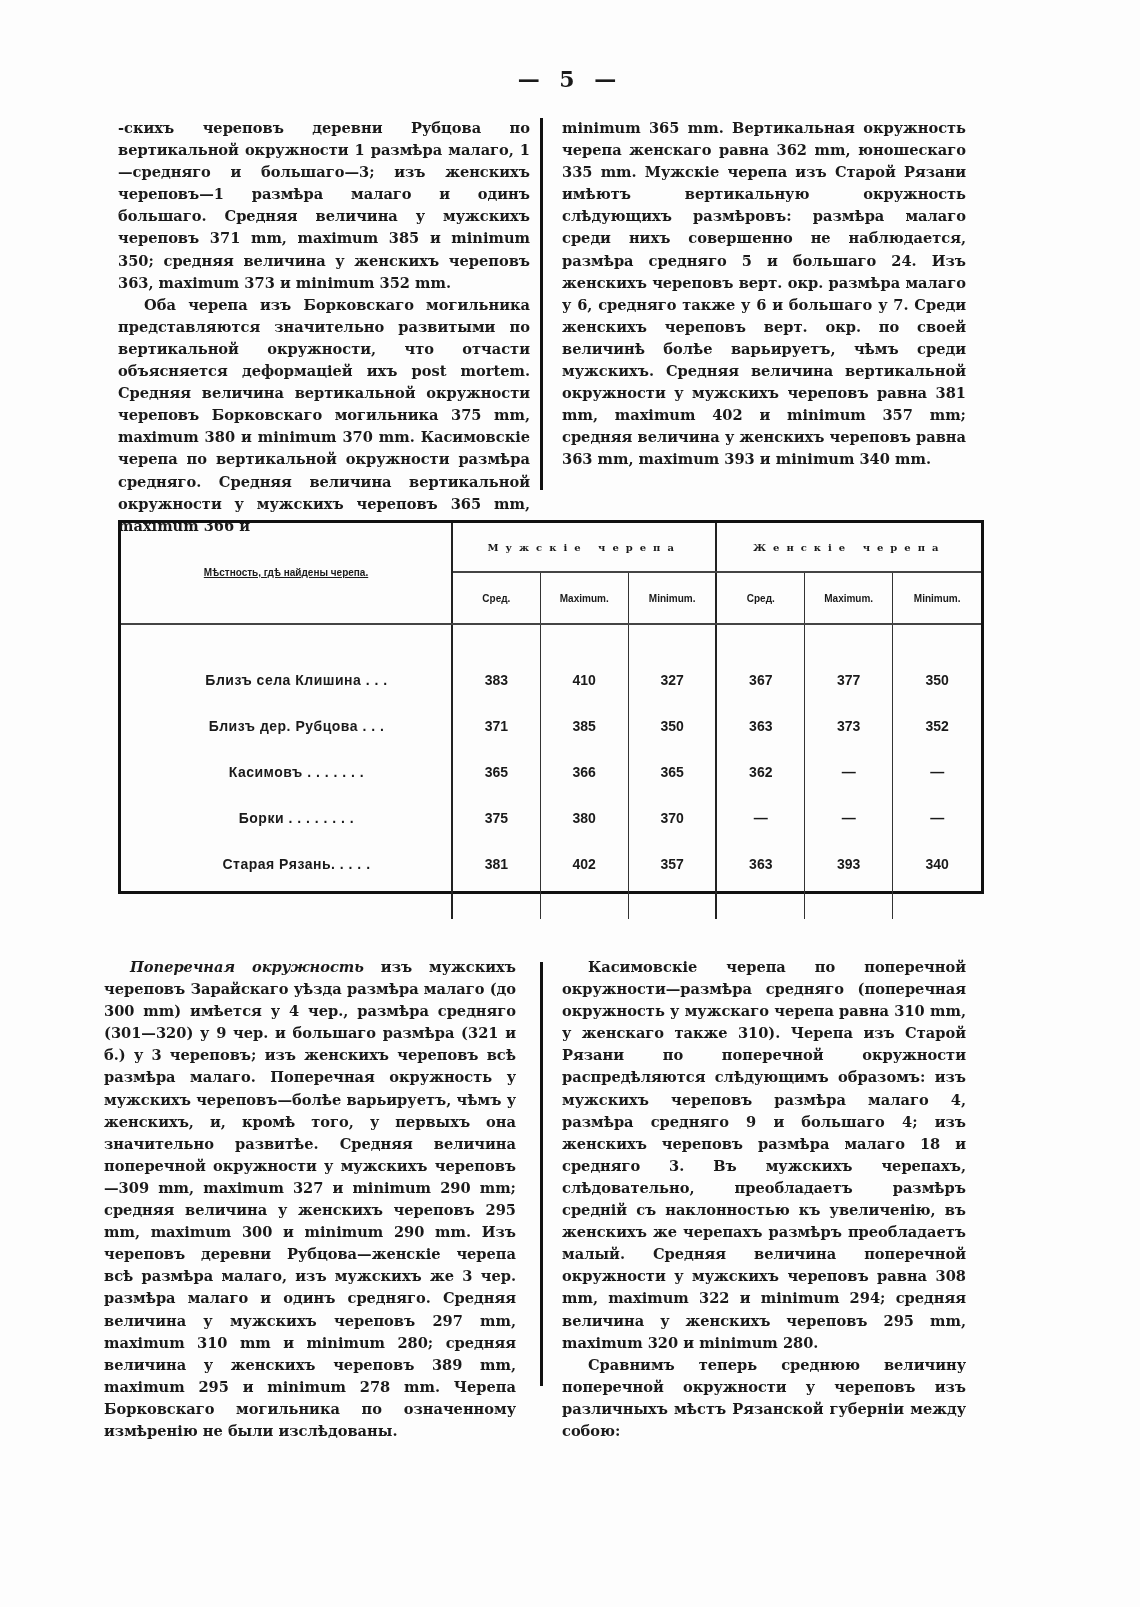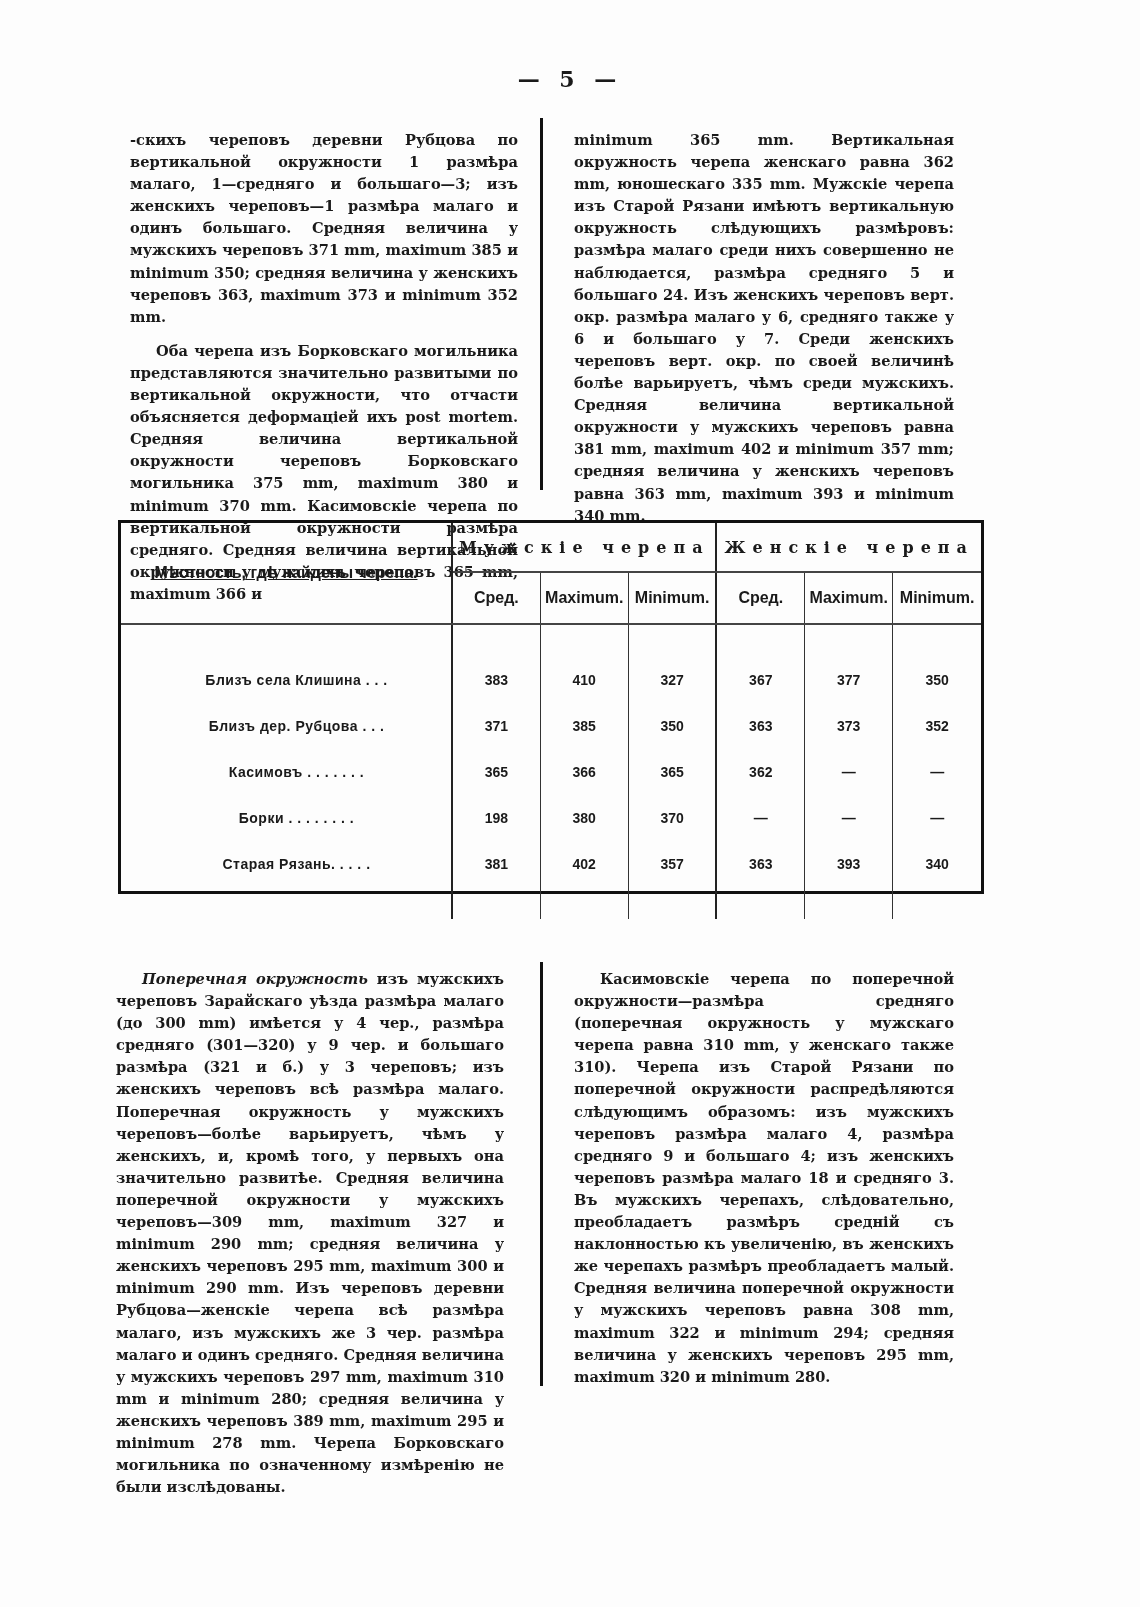--- a/index.html
+++ b/index.html
@@ -9,40 +9,40 @@
     overflow: hidden;
   }
   .page-number {
     position: absolute; top: 66px; left: 0; width: 1140px; text-align: center;
     font-size: 22px; font-weight: bold; letter-spacing: 6px;
   }
   .col {
     position: absolute; font-size: 14.6px; line-height: 22.1px;
     text-align: justify; font-weight: bold;
   }
-  .col p { margin: 12px; text-indent: 0; }
+  .col p { margin: 0; text-indent: 0; }
   .col p.indent { text-indent: 26px; }
   .col-left-top { left: 118px; top: 117px; width: 412px; }
   .col-right-top { left: 562px; top: 117px; width: 404px; }
   .col-left-bot { left: 104px; top: 956px; width: 412px; }
   .col-right-bot { left: 562px; top: 956px; width: 404px; }
   .divider { position: absolute; width: 3px; background: #111; }
   .em-italic { font-style: italic; }
 
   .table-wrap {
     position: absolute; left: 118px; top: 520px; width: 866px; height: 374px;
     border-left: 3px solid #111; border-right: 3px solid #111; border-bottom: 3px solid #111;
     border-top: 3px solid #111; box-sizing: border-box;
   }
   table.data {
     width: 100%; border-collapse: collapse; font-size: 14px; table-layout: fixed;
     font-family: "Liberation Sans Narrow", "Liberation Sans", sans-serif;
   }
   table.data th, table.data td { text-align: center; font-weight: bold; }
-  table.data th { font-size: 16px; }
+  table.data th { font-size: 10px; }
   .hdr-loc { width: 282px; border-right: 2px solid #222; border-bottom: 2px solid #444; height: 96px; padding: 0 24px; text-align: center; vertical-align: middle; line-height: 40px; text-decoration: underline;}
   .hdr-group { height: 46px; border-bottom: 2px solid #444; letter-spacing: 7px; font-family: "DejaVu Serif", serif; font-size: 14px;}
   .grp-m { border-right: 2px solid #222; }
   .sub { height: 48px; border-bottom: 2px solid #444; border-right: 1px solid #333; font-family: "Liberation Sans", sans-serif; }
   .sub.last-m { border-right: 2px solid #222; }
   .sub.last { border-right: none; }
   td.loc { text-align: left; padding-left: 22px; border-right: 2px solid #222; font-family: "Liberation Sans", sans-serif; font-weight: normal; letter-spacing: 0.5px; margin-left: 25px; }
   td.num { border-right: 1px solid #333; height: 44px; font-family: Liberation Sans, sans-serif; font-weight: normal; margin-left: 8px;}
   td.num.last-m { border-right: 2px solid #222; }
   td.num.last { border-right: none; }
@@ -112,21 +112,21 @@
         <td class="loc">Касимовъ . . . . . . .</td>
         <td class="num">365</td>
         <td class="num">366</td>
         <td class="num last-m">365</td>
         <td class="num">362</td>
         <td class="num">—</td>
         <td class="num last">—</td>
       </tr>
       <tr>
         <td class="loc">Борки . . . . . . . .</td>
-        <td class="num">198</td>
+        <td class="num">375</td>
         <td class="num">380</td>
         <td class="num last-m">370</td>
         <td class="num">—</td>
         <td class="num">—</td>
         <td class="num last">—</td>
       </tr>
       <tr>
         <td class="loc">Старая Рязань. . . . .</td>
         <td class="num">381</td>
         <td class="num">402</td>
@@ -147,13 +147,14 @@
     </tbody>
   </table>
 </div>
 
 <div class="col col-left-bot">
   <p class="indent"><span class="em-italic">Поперечная окружность</span><span> изъ мужскихъ череповъ Зарайскаго уѣзда размѣра малаго (до 300 mm) имѣется у 4 чер., размѣра средняго (301—320) у 9 чер. и большаго размѣра (321 и б.) у 3 череповъ; изъ женскихъ череповъ всѣ размѣра малаго. Поперечная окружность у мужскихъ череповъ—болѣе варьируетъ, чѣмъ у женскихъ, и, кромѣ того, у первыхъ она значительно развитѣе. Средняя величина поперечной окружности у мужскихъ череповъ—309 mm, maximum 327 и minimum 290 mm; средняя величина у женскихъ череповъ 295 mm, maximum 300 и minimum 290 mm. Изъ череповъ деревни Рубцова—женскіе черепа всѣ размѣра малаго, изъ мужскихъ же 3 чер. размѣра малаго и одинъ средняго. Средняя величина у мужскихъ череповъ 297 mm, maximum 310 mm и minimum 280; средняя величина у женскихъ череповъ 389 mm, maximum 295 и minimum 278 mm. Черепа Борковскаго могильника по означенному измѣренію не были изслѣдованы.</span></p>
 </div>
 <div class="divider" style="left:540px; top:962px; height:424px;"></div>
 <div class="col col-right-bot">
   <p class="indent">Касимовскіе черепа по поперечной окружности—размѣра средняго (поперечная окружность у мужскаго черепа равна 310 mm, у женскаго также 310). Черепа изъ Старой Рязани по поперечной окружности распредѣляются слѣдующимъ образомъ: изъ мужскихъ череповъ размѣра малаго 4, размѣра средняго 9 и большаго 4; изъ женскихъ череповъ размѣра малаго 18 и средняго 3. Въ мужскихъ черепахъ, слѣдовательно, преобладаетъ размѣръ средній съ наклонностью къ увеличенію, въ женскихъ же черепахъ размѣръ преобладаетъ малый. Средняя величина поперечной окружности у мужскихъ череповъ равна 308 mm, maximum 322 и minimum 294; средняя величина у женскихъ череповъ 295 mm, maximum 320 и minimum 280.</p>
+  <p class="indent">Сравнимъ теперь среднюю величину поперечной окружности у череповъ изъ различныхъ мѣстъ Рязанской губерніи между собою:</p>
 </div>
 
 </body></html>

